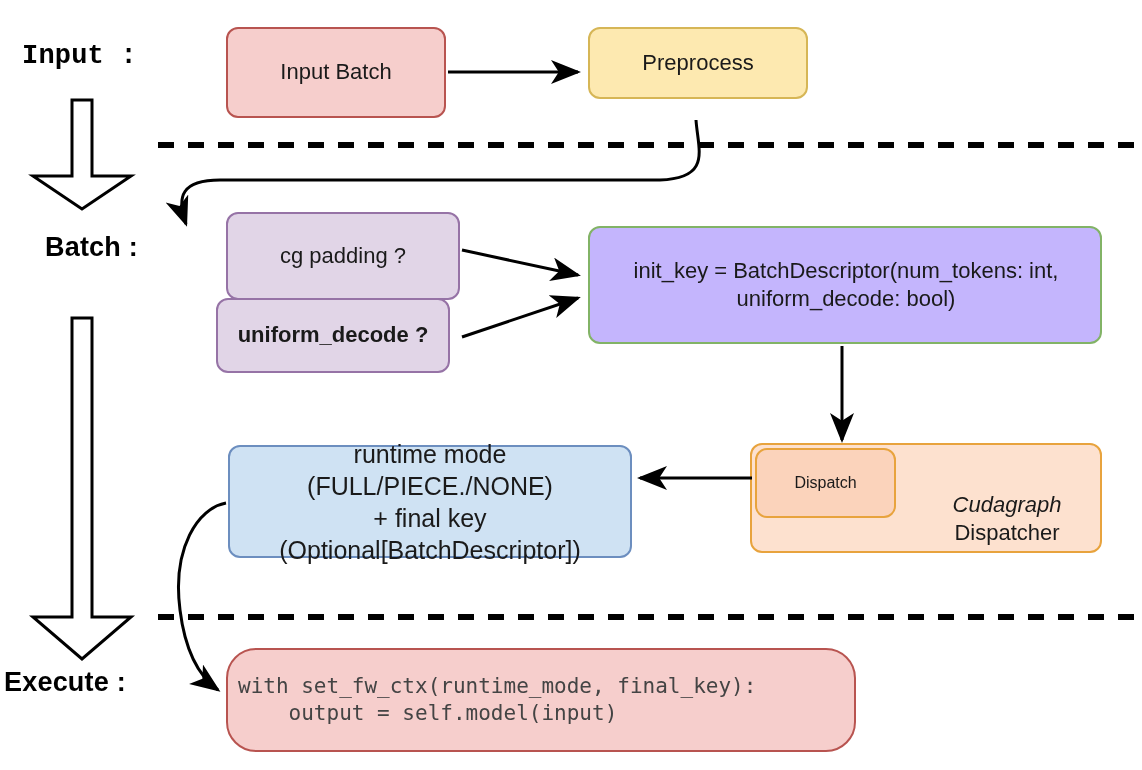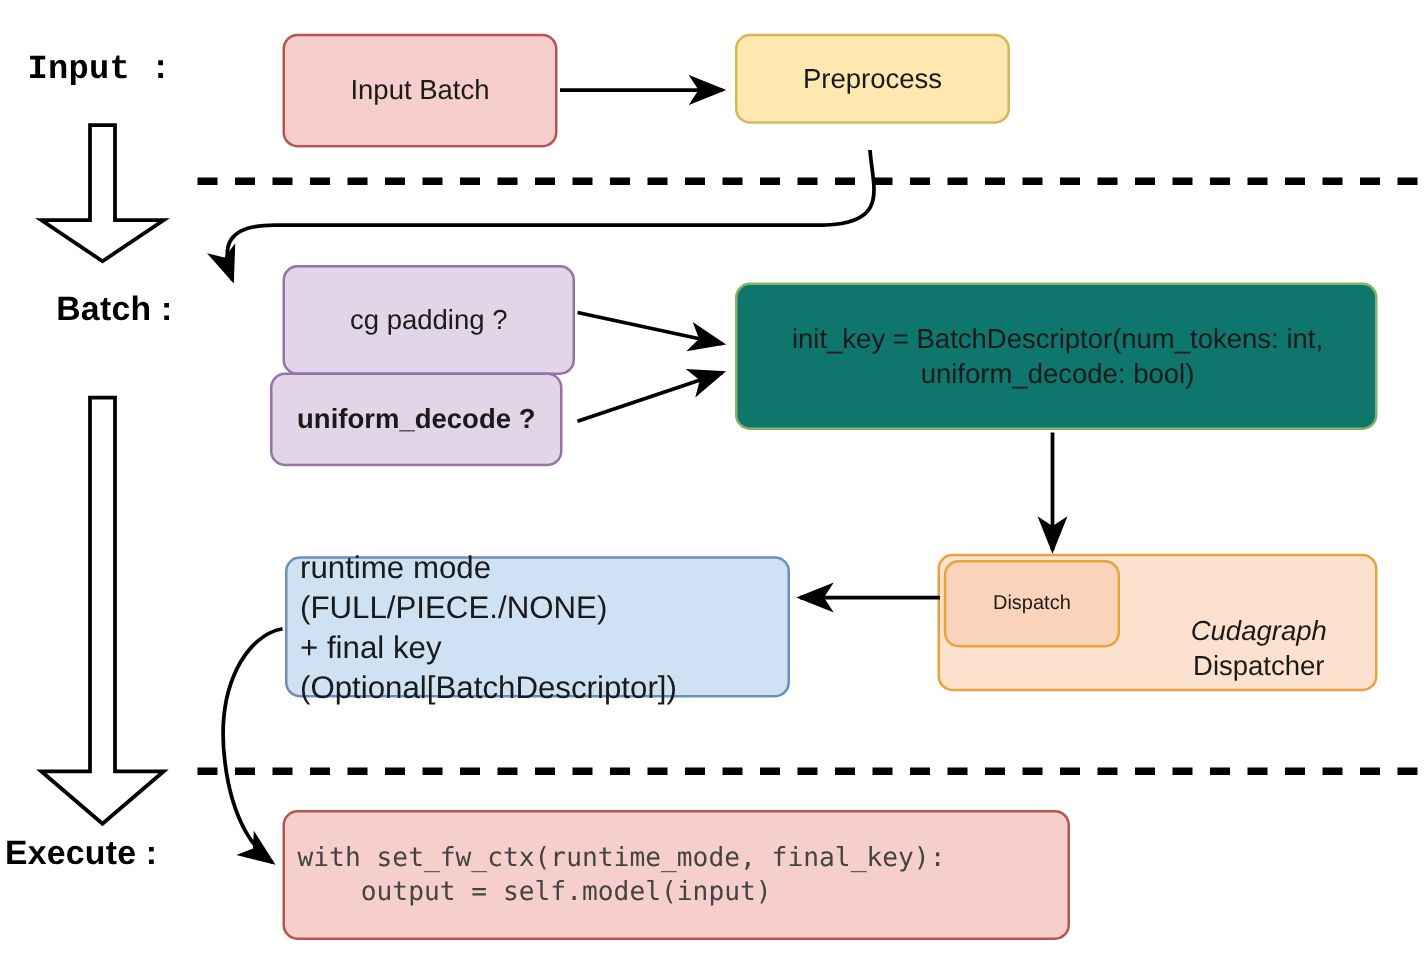--- a/index.html
+++ b/index.html
@@ -22,44 +22,46 @@
   }
 
   .node{
     position:absolute;
     box-sizing:border-box;
     border-radius:12px;
     border:2px solid #000;
     display:flex;
     align-items:center;
     justify-content:center;
+    text-align:center;
     font-family:"Liberation Sans", sans-serif;
     font-size:22px;
     color:#1a1a1a;
     line-height:1.28;
     padding:4px 10px;
   }
 
   .n-pink   {background:#f6cecc;border-color:#b85450;}
   .n-yellow {background:#fde9b0;border-color:#d6b656;}
   .n-purple {background:#e1d5e7;border-color:#9673a6;}
-  .n-green  {background:#0f766e;border-color:#82b366;padding-left:12px;}
+  .n-green  {background:#c4b5fd;border-color:#82b366;padding-left:12px;}
   .n-blue   {background:#cfe2f3;border-color:#6c8ebf;}
   .n-orange-outer{background:#fde1cf;border-color:#e8a33d;}
   .n-orange-inner{background:#fbd3bb;border-color:#e8a33d;}
 
   .n-code{
     background:#f6cecc;border-color:#b85450;
     font-family:"DejaVu Sans Mono", monospace;
     font-size:21px;
     justify-content:flex-start;
     text-align:left;
     white-space:pre;
     color:#444444;
     letter-spacing:0px;
+    border-radius:30px;
   }
 </style>
 </head>
 <body>
 
 <div id="stage">
 
   <div class="stage-label" style="left:22px;top:41px;font-family:Liberation Mono, monospace;">Input :</div>
   <div class="stage-label" style="left:45px;top:232px;">Batch :</div>
   <div class="stage-label" style="left:4px;top:667px;">Execute :</div>

